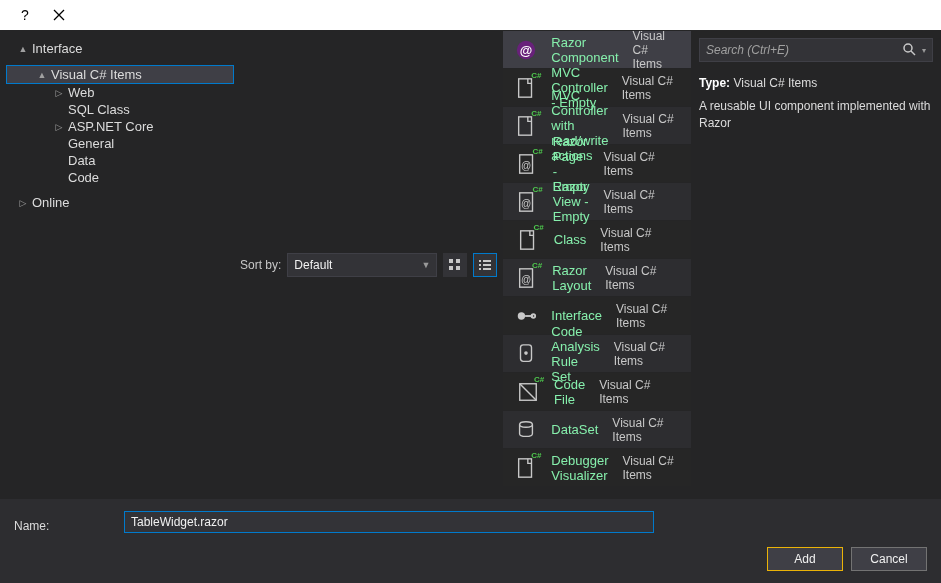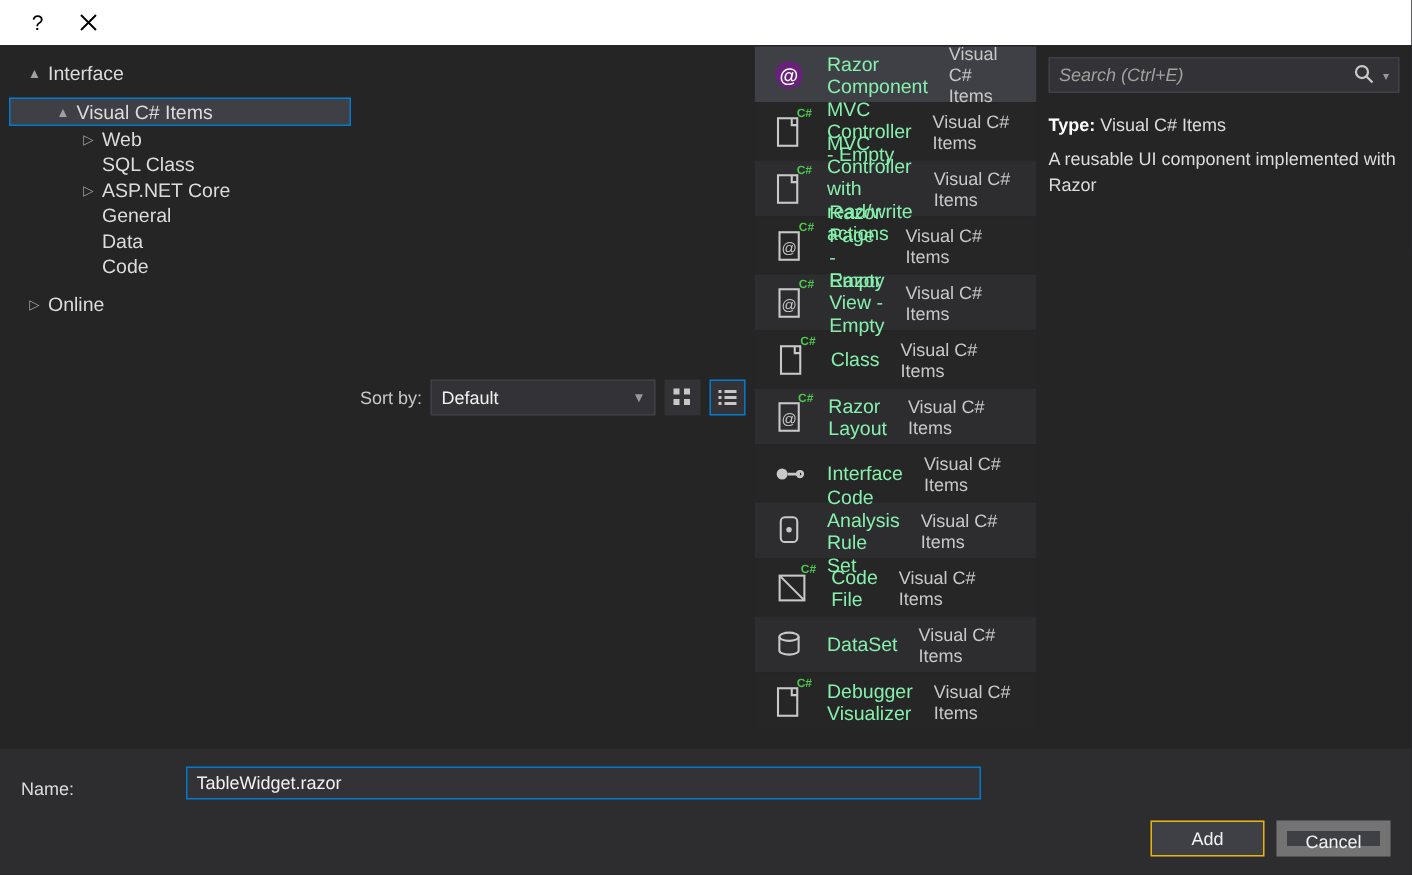--- a/index.html
+++ b/index.html
@@ -190,21 +190,21 @@
     }
     .buttons {
       display: flex;
       justify-content: flex-end;
       gap: 8px;
     }
     .btn-std {
       width: 76px;
       height: 24px;
       background: #3f3f46;
-      border: 7px solid #737373;
+      border: 1px solid #737373;
       color: #f1f1f1;
       cursor: pointer;
       font-size: 12px;
     }
     .btn-std.primary { border: 1px solid #eab308; }
   </style>
 </head>
 <body>
 
 <div class="titlebar">

